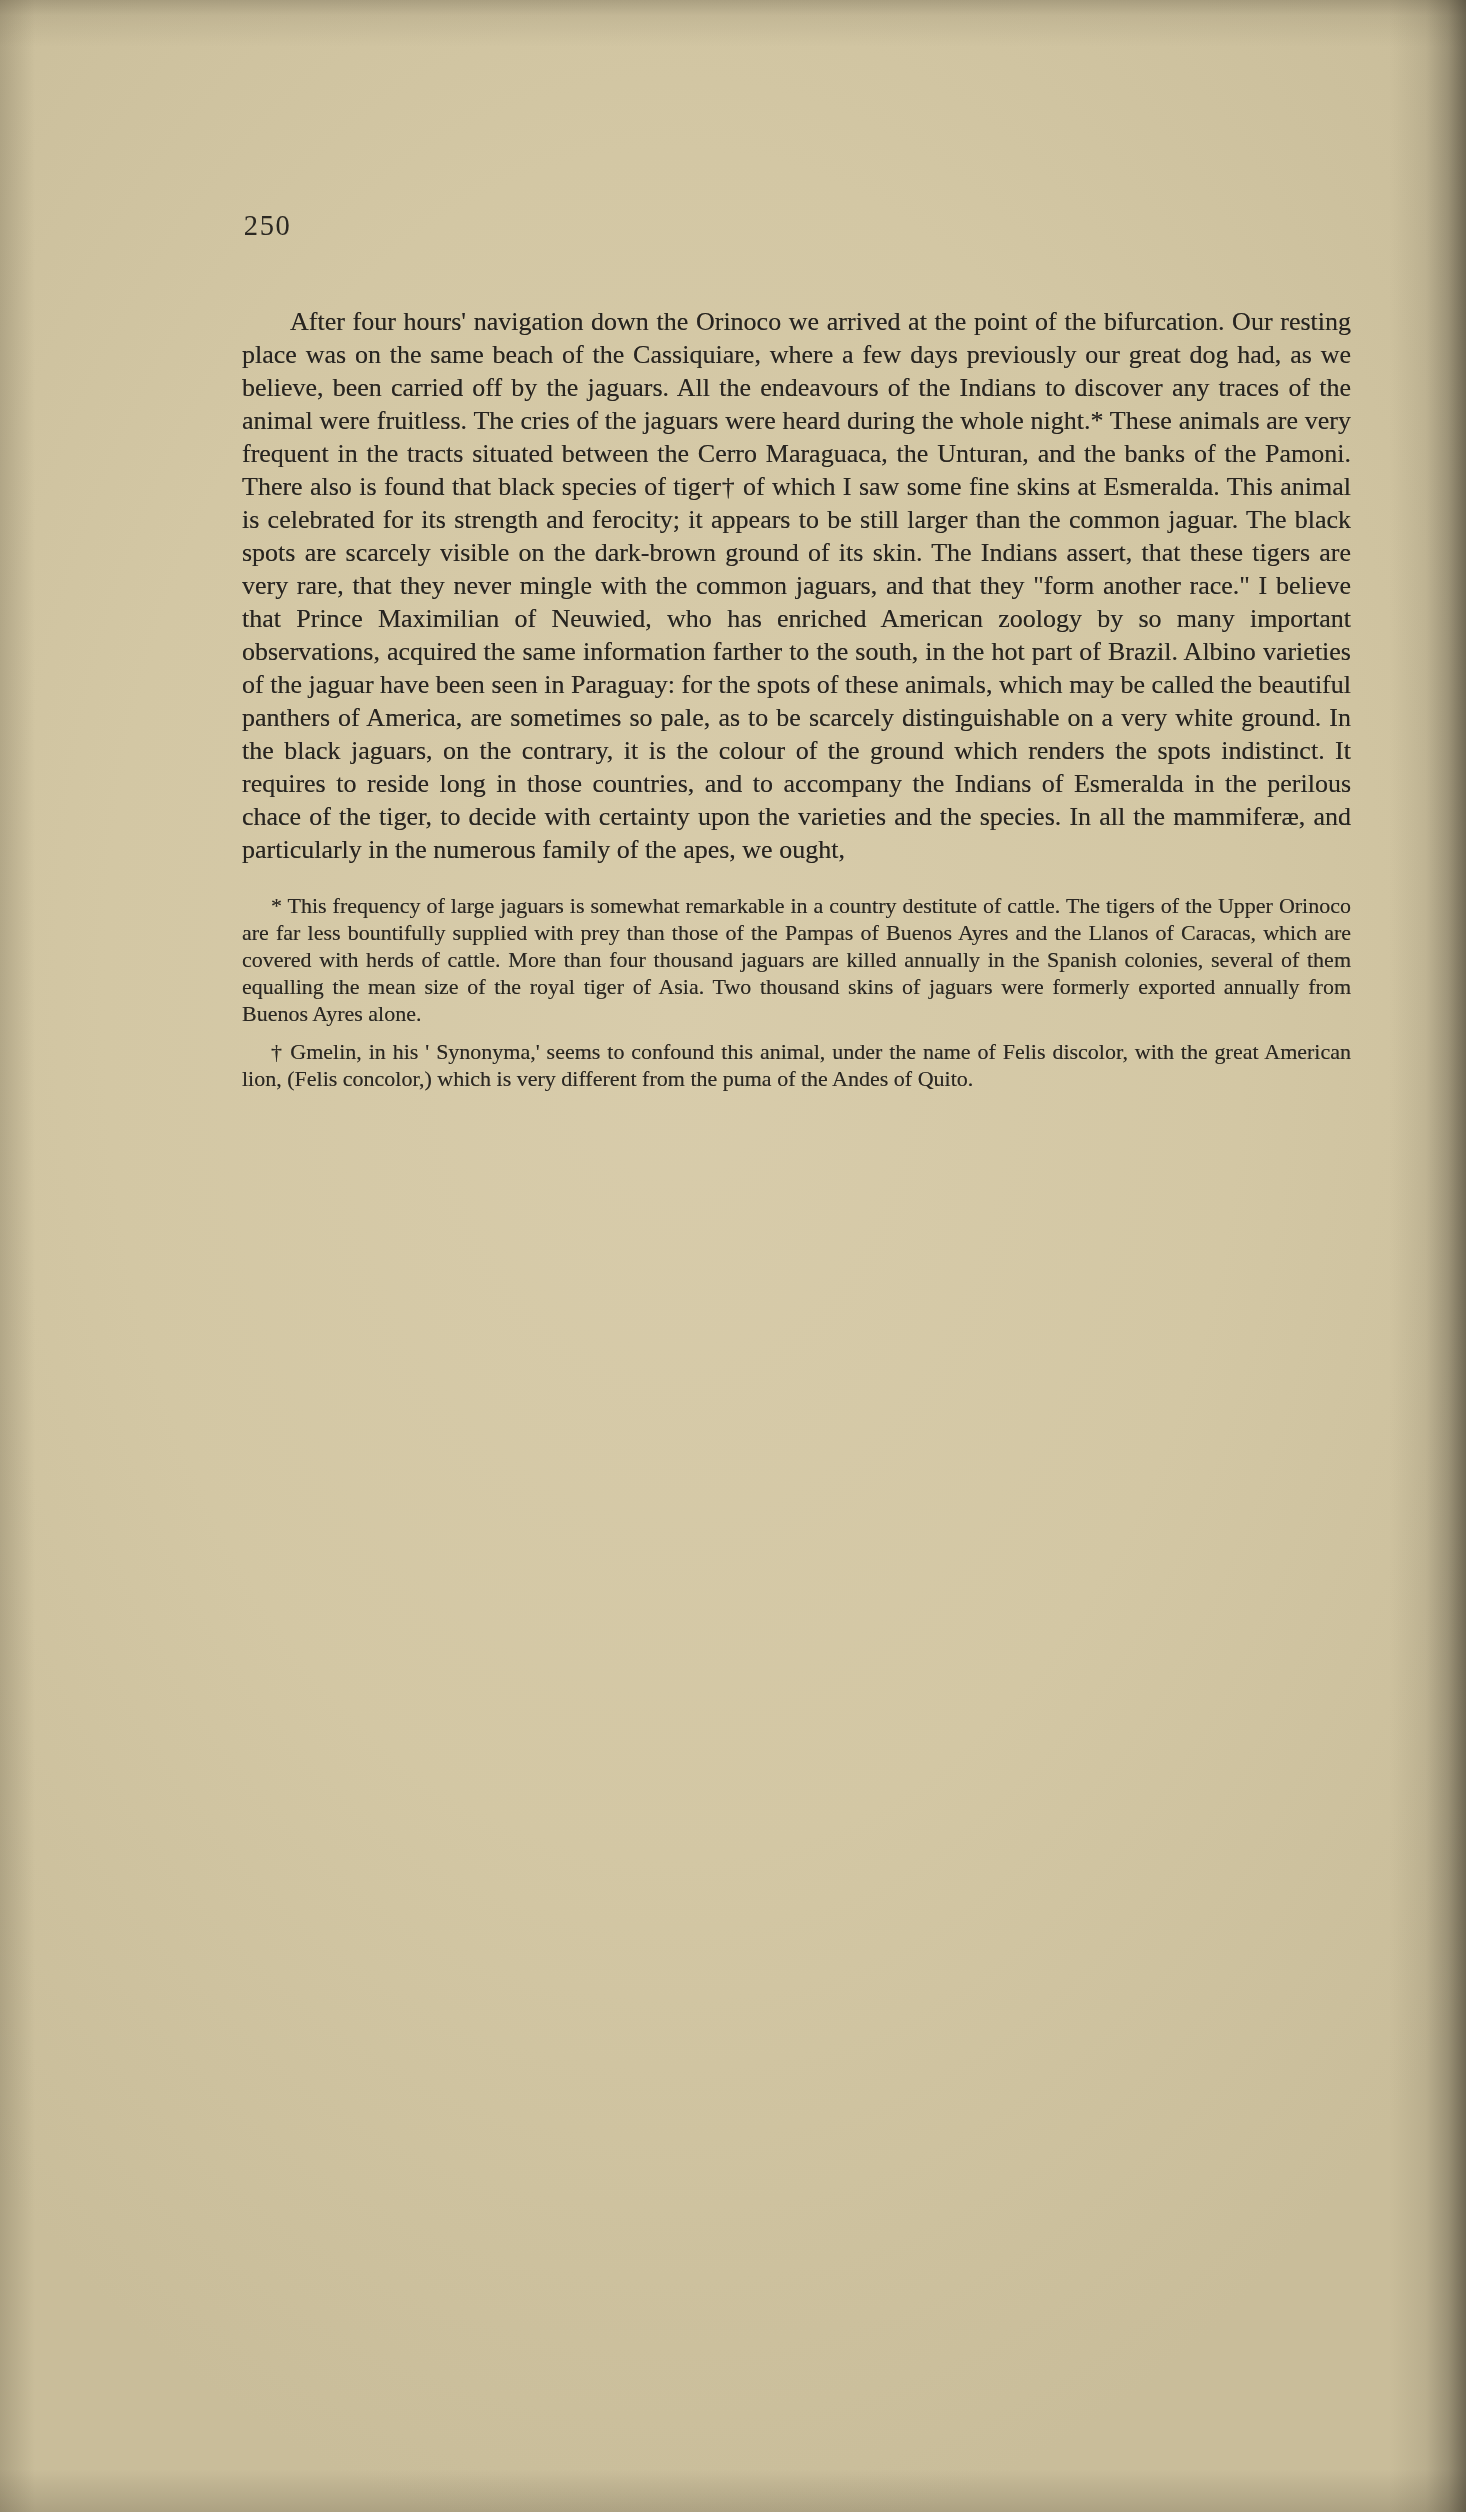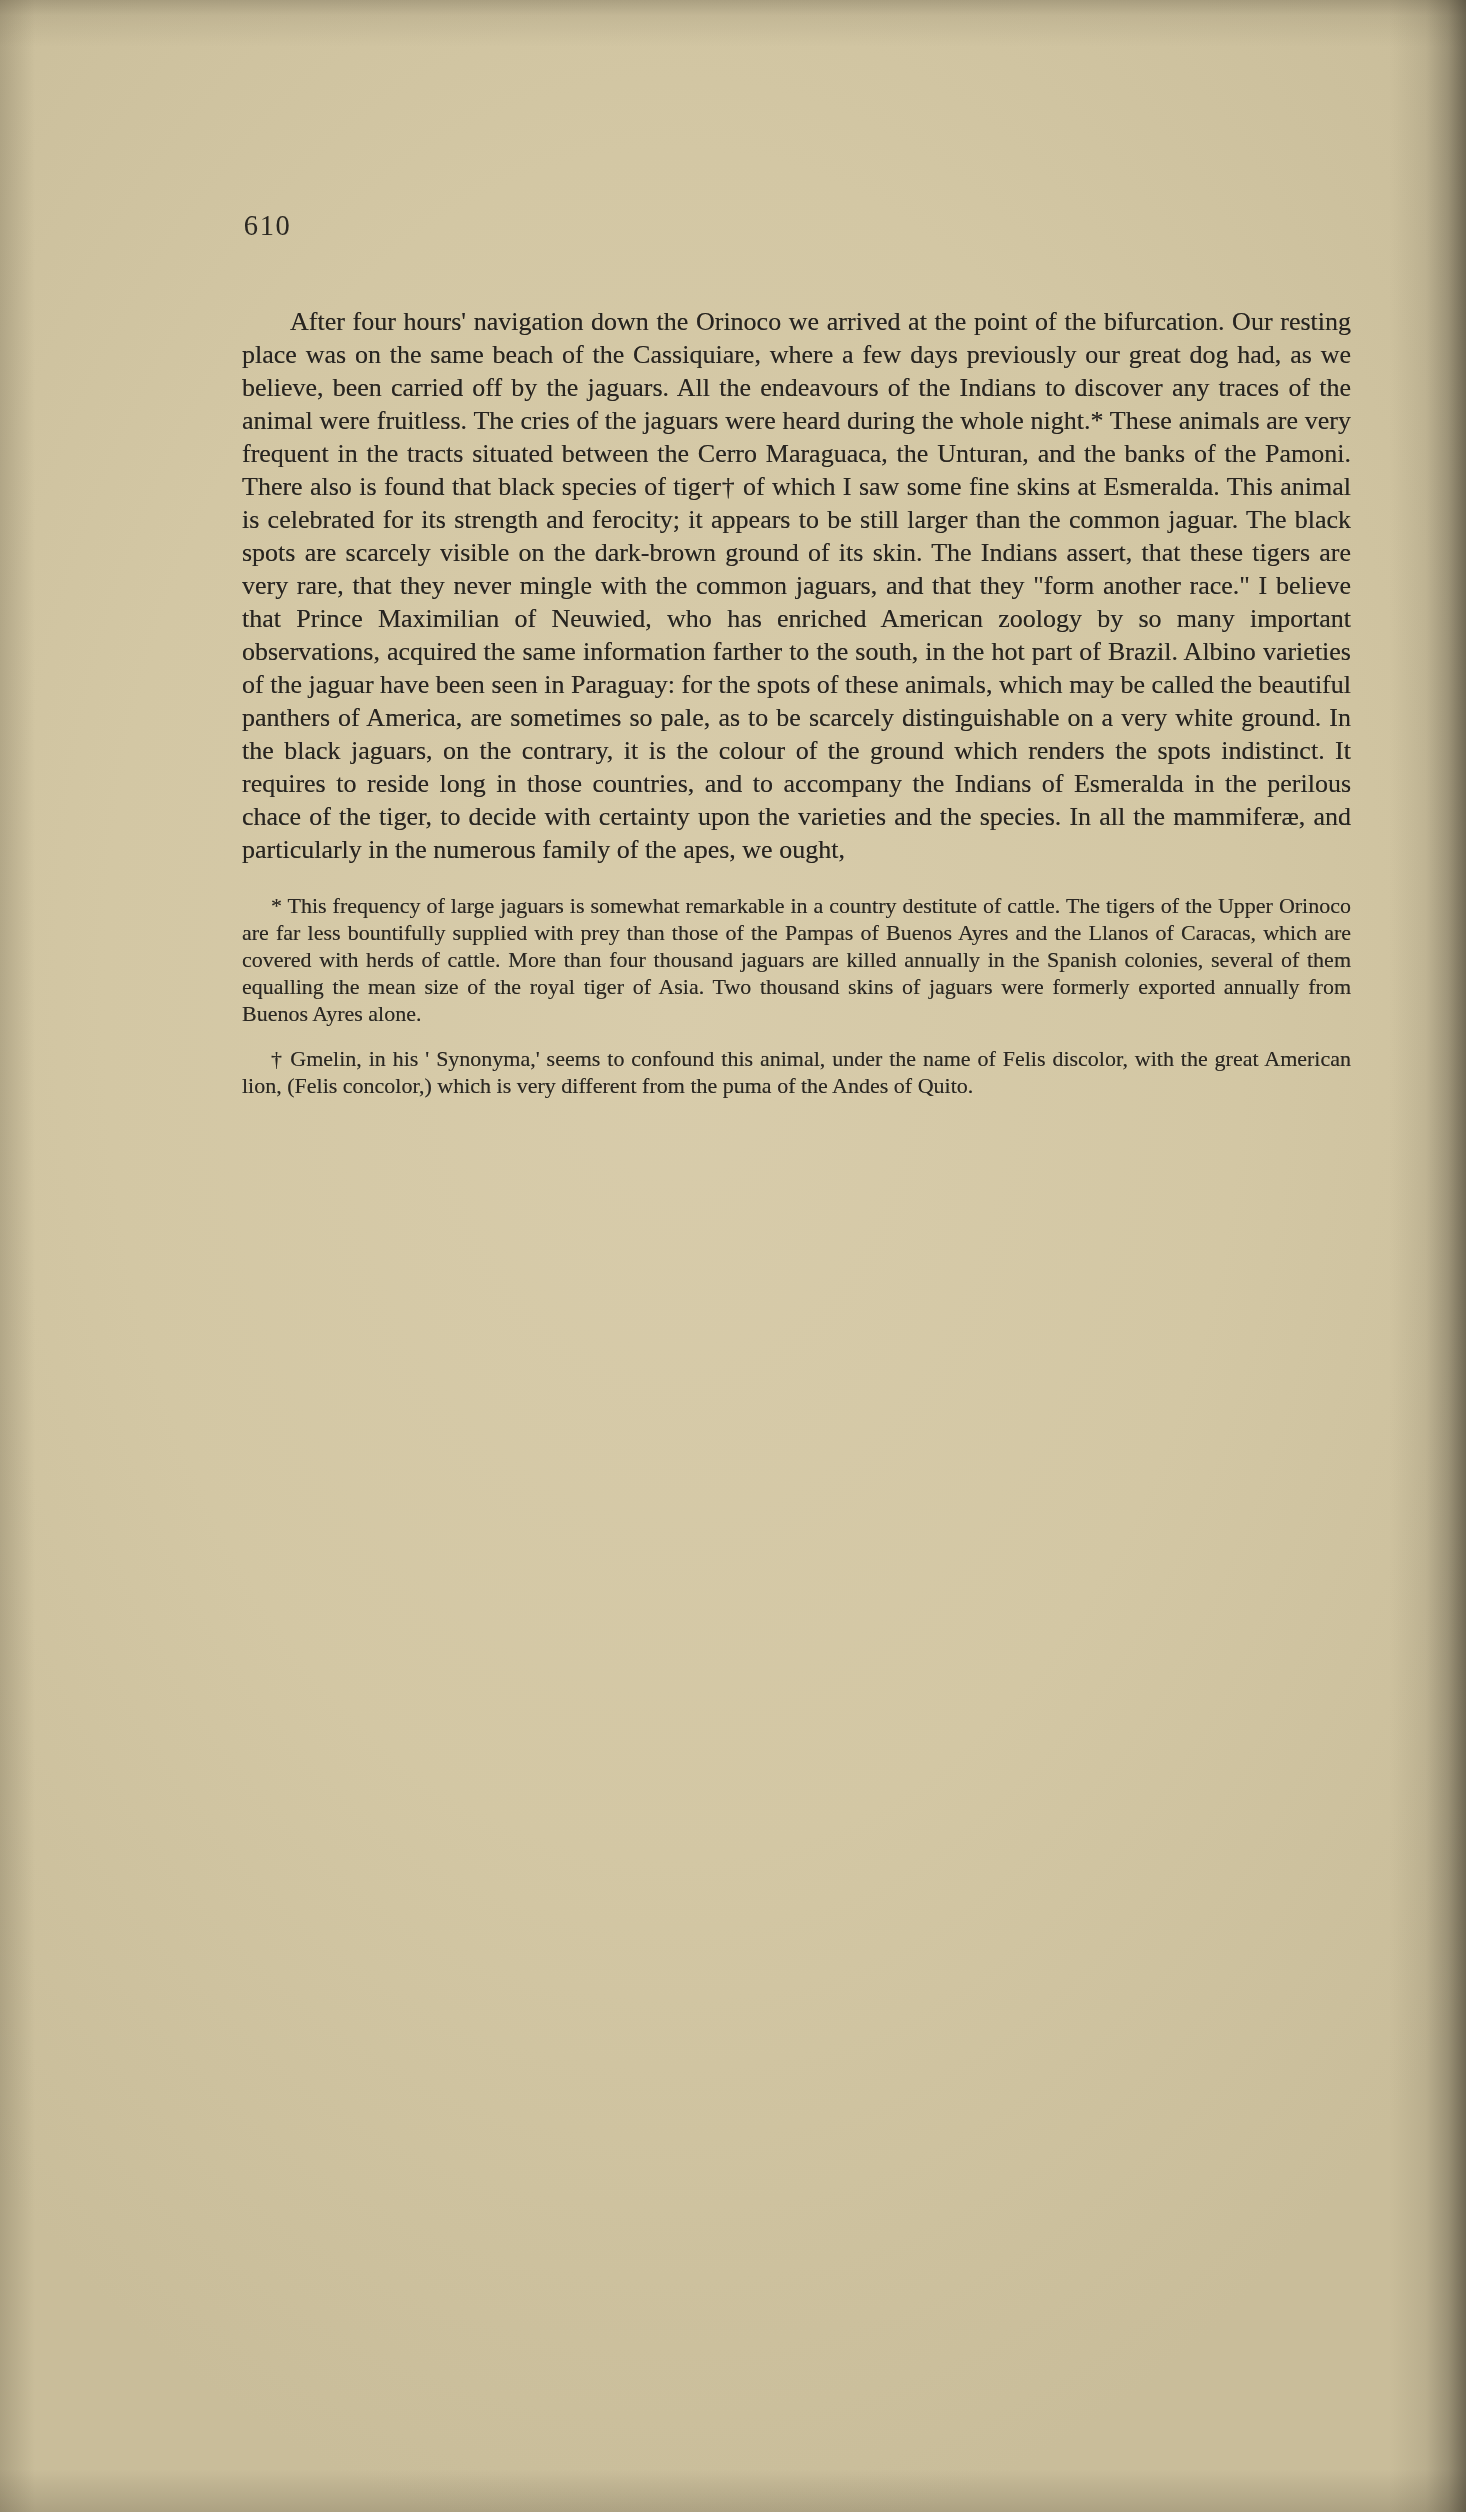--- a/index.html
+++ b/index.html
@@ -73,31 +73,31 @@
     margin: 0;
     font-size: 22px;
     line-height: 27px;
     text-align: justify;
     text-indent: 29px;
     color: #2a2722;
     text-shadow: 0 0 0.5px rgba(43,40,34,0.5);
     font-family: Liberation Serif, serif;
   }
   .footnote + .footnote {
-    margin-top: 18px;
+    margin-top: 11px;
   }
 </style>
 </head>
 <body>
 
 <div class="scan">
   <div class="content">
 
     <div class="header-row">
-      <span class="page-number">610</span>
+      <span class="page-number">250</span>
     </div>
 
     <p class="body-text">After four hours' navigation down the Orinoco we arrived at the point of the bifurcation. Our resting place was on the same beach of the Cassiquiare, where a few days previously our great dog had, as we believe, been carried off by the jaguars. All the endeavours of the Indians to discover any traces of the animal were fruitless. The cries of the jaguars were heard during the whole night.* These animals are very frequent in the tracts situated between the Cerro Maraguaca, the Unturan, and the banks of the Pamoni. There also is found that black species of tiger† of which I saw some fine skins at Esmeralda. This animal is celebrated for its strength and ferocity; it appears to be still larger than the common jaguar. The black spots are scarcely visible on the dark-brown ground of its skin. The Indians assert, that these tigers are very rare, that they never mingle with the common jaguars, and that they "form another race." I believe that Prince Maximilian of Neuwied, who has enriched American zoology by so many important observations, acquired the same information farther to the south, in the hot part of Brazil. Albino varieties of the jaguar have been seen in Paraguay: for the spots of these animals, which may be called the beautiful panthers of America, are sometimes so pale, as to be scarcely distinguishable on a very white ground. In the black jaguars, on the contrary, it is the colour of the ground which renders the spots indistinct. It requires to reside long in those countries, and to accompany the Indians of Esmeralda in the perilous chace of the tiger, to decide with certainty upon the varieties and the species. In all the mammiferæ, and particularly in the numerous family of the apes, we ought,</p>
 
     <div class="footnotes">
       <p class="footnote">* This frequency of large jaguars is somewhat remarkable in a country destitute of cattle. The tigers of the Upper Orinoco are far less bountifully supplied with prey than those of the Pampas of Buenos Ayres and the Llanos of Caracas, which are covered with herds of cattle. More than four thousand jaguars are killed annually in the Spanish colonies, several of them equalling the mean size of the royal tiger of Asia. Two thousand skins of jaguars were formerly exported annually from Buenos Ayres alone.</p>
       <p class="footnote">† Gmelin, in his ' Synonyma,' seems to confound this animal, under the name of Felis discolor, with the great American lion, (Felis concolor,) which is very different from the puma of the Andes of Quito.</p>
     </div>
 
   </div>

